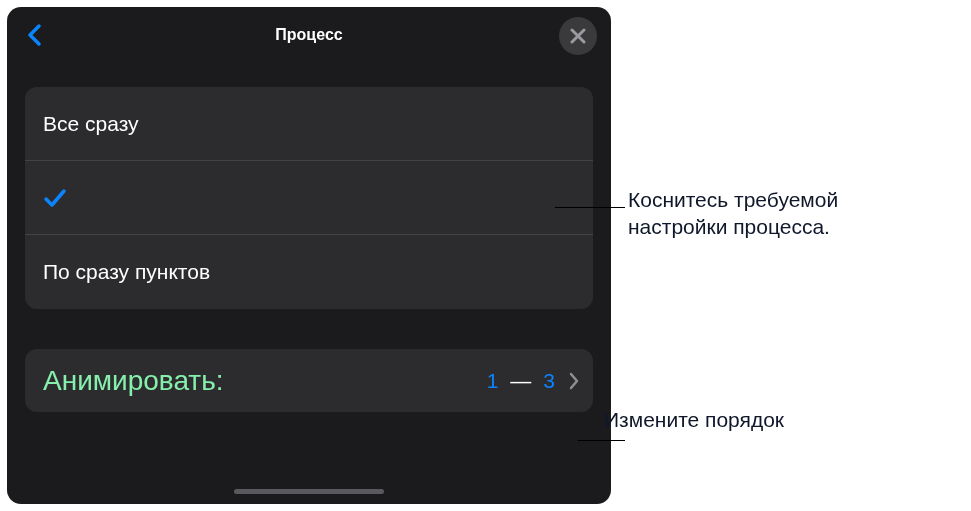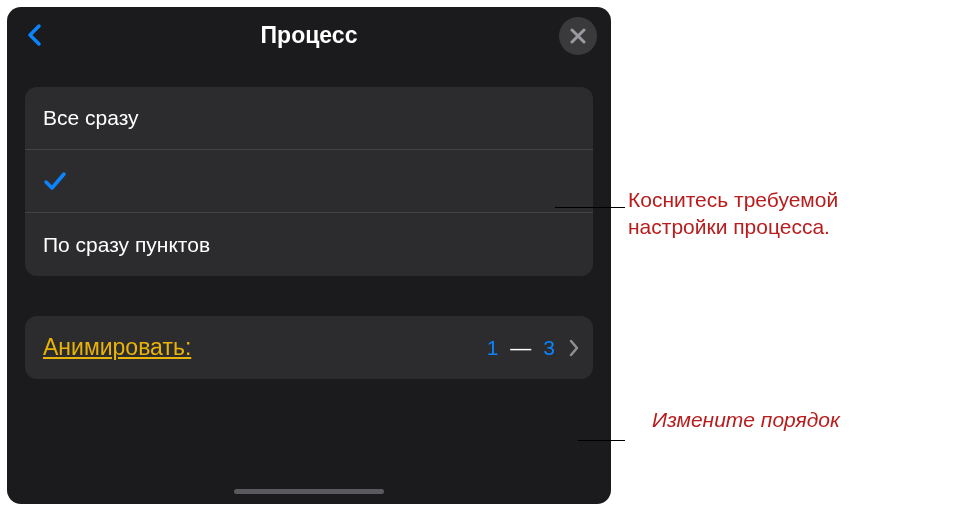--- a/index.html
+++ b/index.html
@@ -33,21 +33,21 @@
       left: 14px;
       top: 14px;
       width: 28px;
       height: 28px;
       display: flex;
       align-items: center;
       justify-content: center;
       cursor: pointer;
     }
     .title {
-      font-size: 23px;
+      font-size: 16px;
       font-weight: 600;
       color: #fff;
     }
     .close-btn {
       position: absolute;
       right: 14px;
       top: 10px;
       width: 38px;
       height: 38px;
       border-radius: 50%;
@@ -63,43 +63,42 @@
     .list-group {
       background: #2c2c2e;
       border-radius: 12px;
       overflow: hidden;
     }
     .list-item {
       display: flex;
       align-items: center;
       justify-content: space-between;
       padding: 0 18px;
-      height: 63px;
+      height: 74px;
       border-bottom: 1px solid rgba(120,120,128,0.3);
       cursor: pointer;
       font-size: 21px;
       color: #fff;
     }
     .list-item:last-child { border-bottom: none; }
     .check-icon svg { display: block; }
     .animate-row {
       margin-top: 40px;
       background: #2c2c2e;
       border-radius: 12px;
       display: flex;
       align-items: center;
       justify-content: space-between;
       padding: 0 14px 0 18px;
       height: 63px;
       cursor: pointer;
     }
     .animate-label {
-      font-size: 23px;
-      color: #eab308;
-      text-decoration: underline;
+      font-size: 28px;
+      color: #86efac;
     }
     .animate-value {
       display: flex;
       align-items: center;
       gap: 8px;
       font-size: 21px;
     }
     .blue { color: #0a84ff; }
     .dash { color: #fff; padding: 0 4px; }
     .chevron-right { display: flex; align-items: center; margin-left: 6px; }
@@ -109,25 +108,25 @@
       left: 50%;
       transform: translateX(-50%);
       width: 150px;
       height: 5px;
       border-radius: 3px;
       background: #5a5a5e;
     }
     .callout {
       position: absolute;
       font-size: 21px;
-      color: #b91c1c;
+      color: #0f172a;
       line-height: 1.3;
     }
     .callout-1 { left: 628px; top: 186px; }
-    .callout-2 { left: 652px; top: 406px; font-style: italic; }
+    .callout-2 { left: 604px; top: 406px; }
     .callout-line {
       position: absolute;
       height: 1px;
       background: #000;
     }
     .line-1 { left: 555px; top: 207px; width: 70px; }
     .line-2 { left: 578px; top: 440px; width: 47px; }
   </style>
 </head>
 <body>

